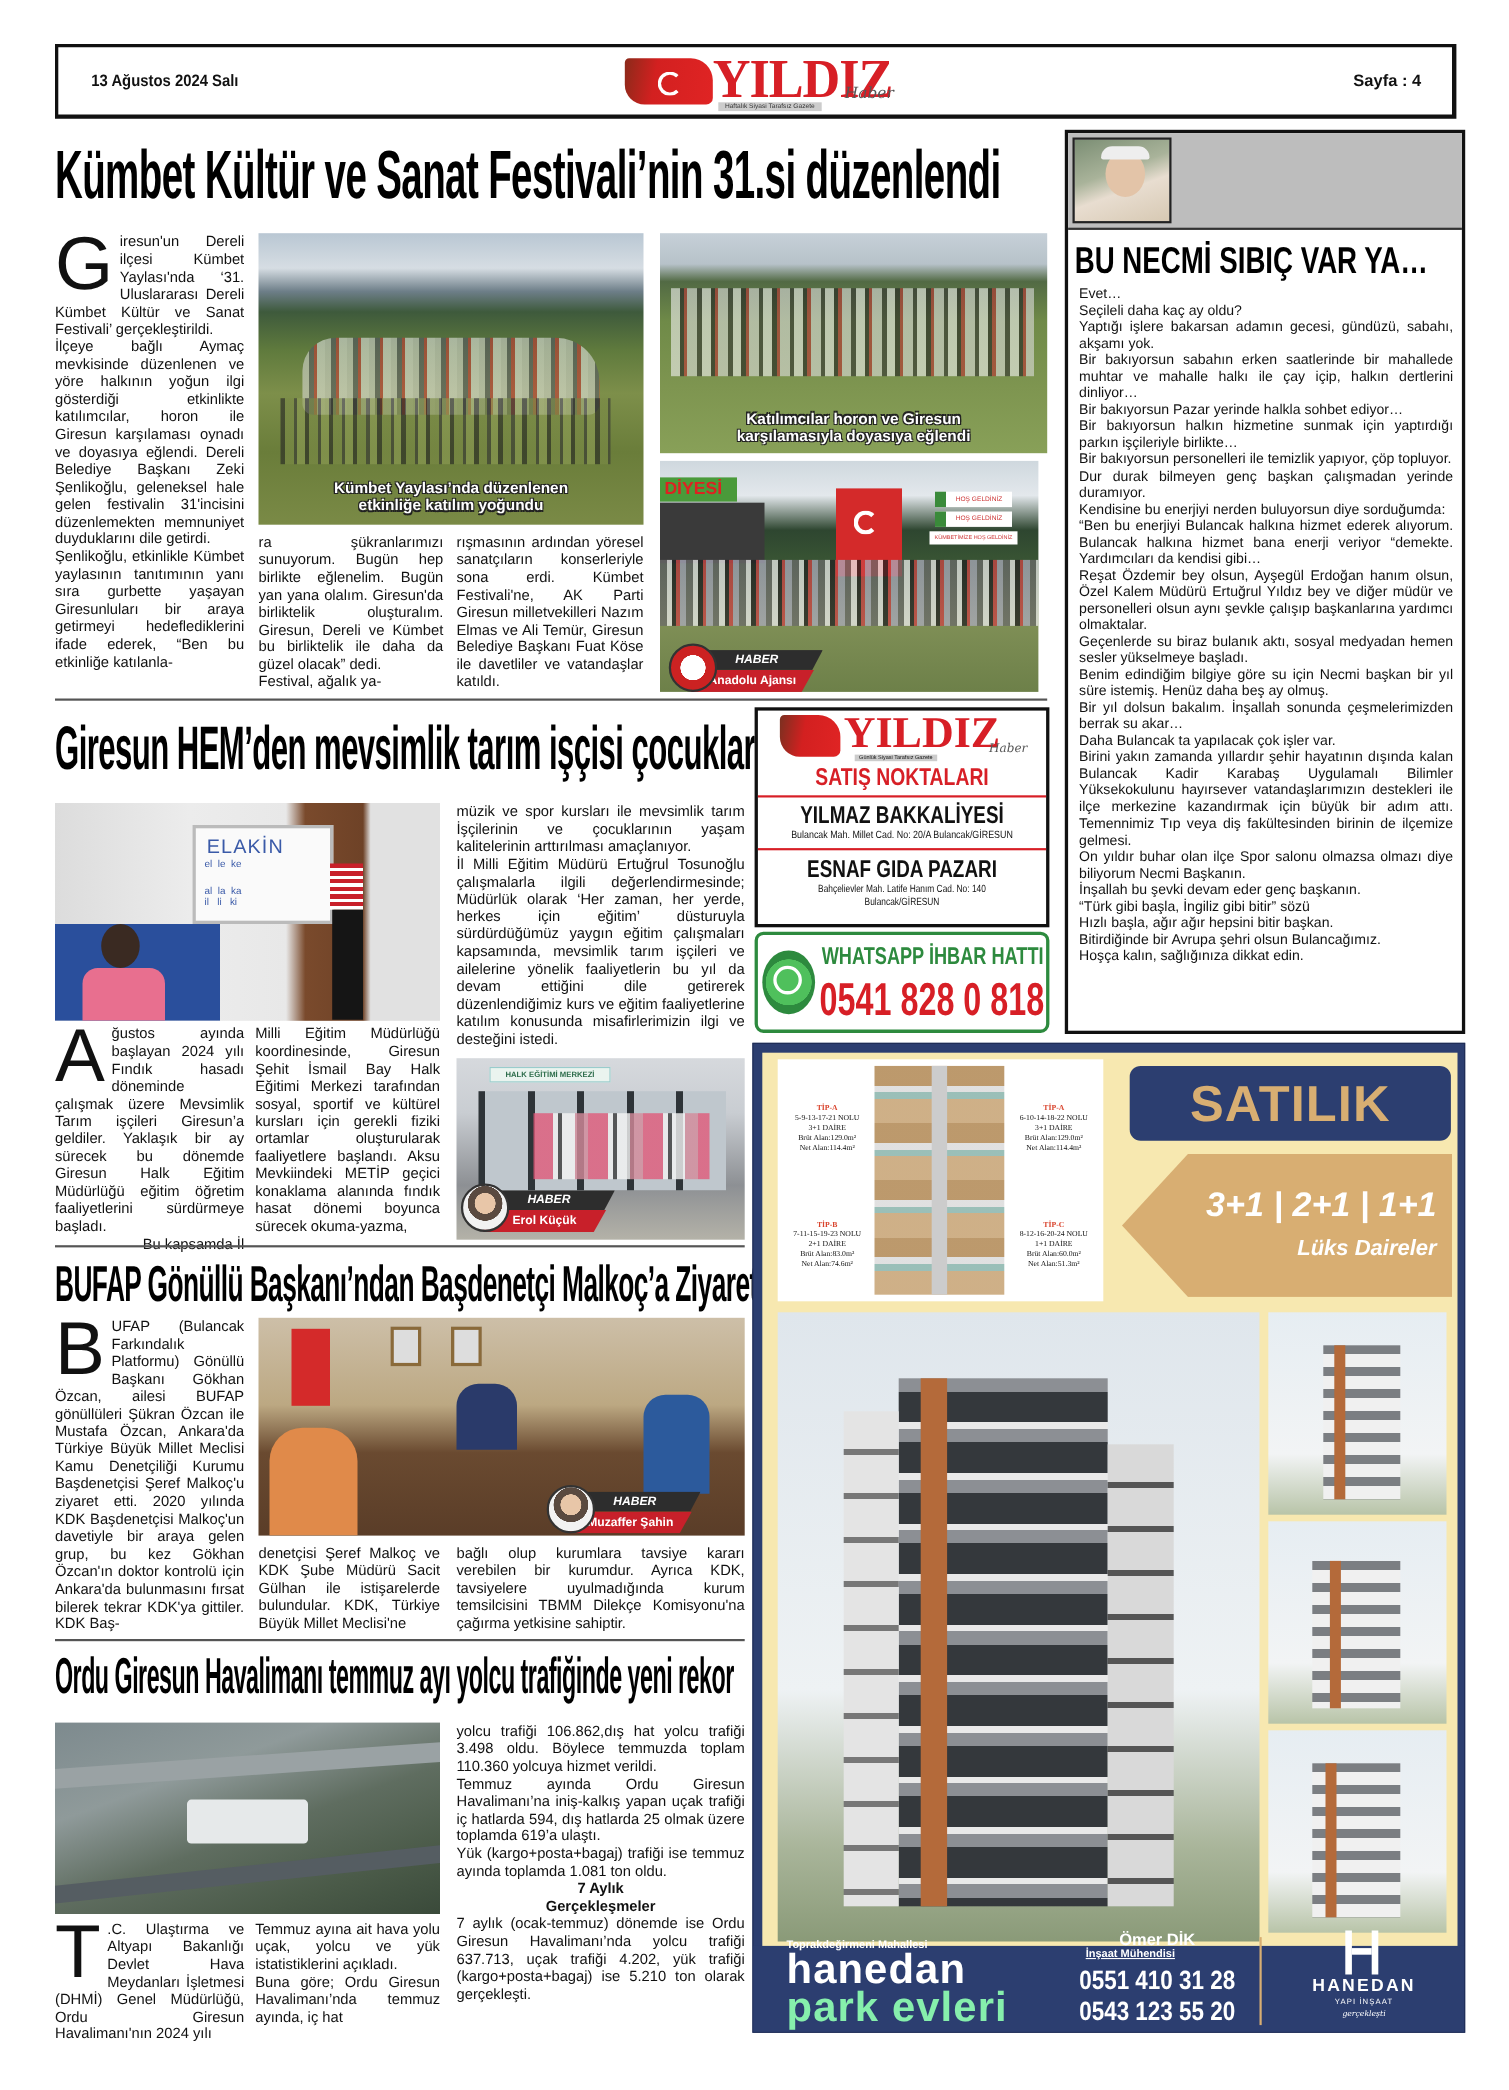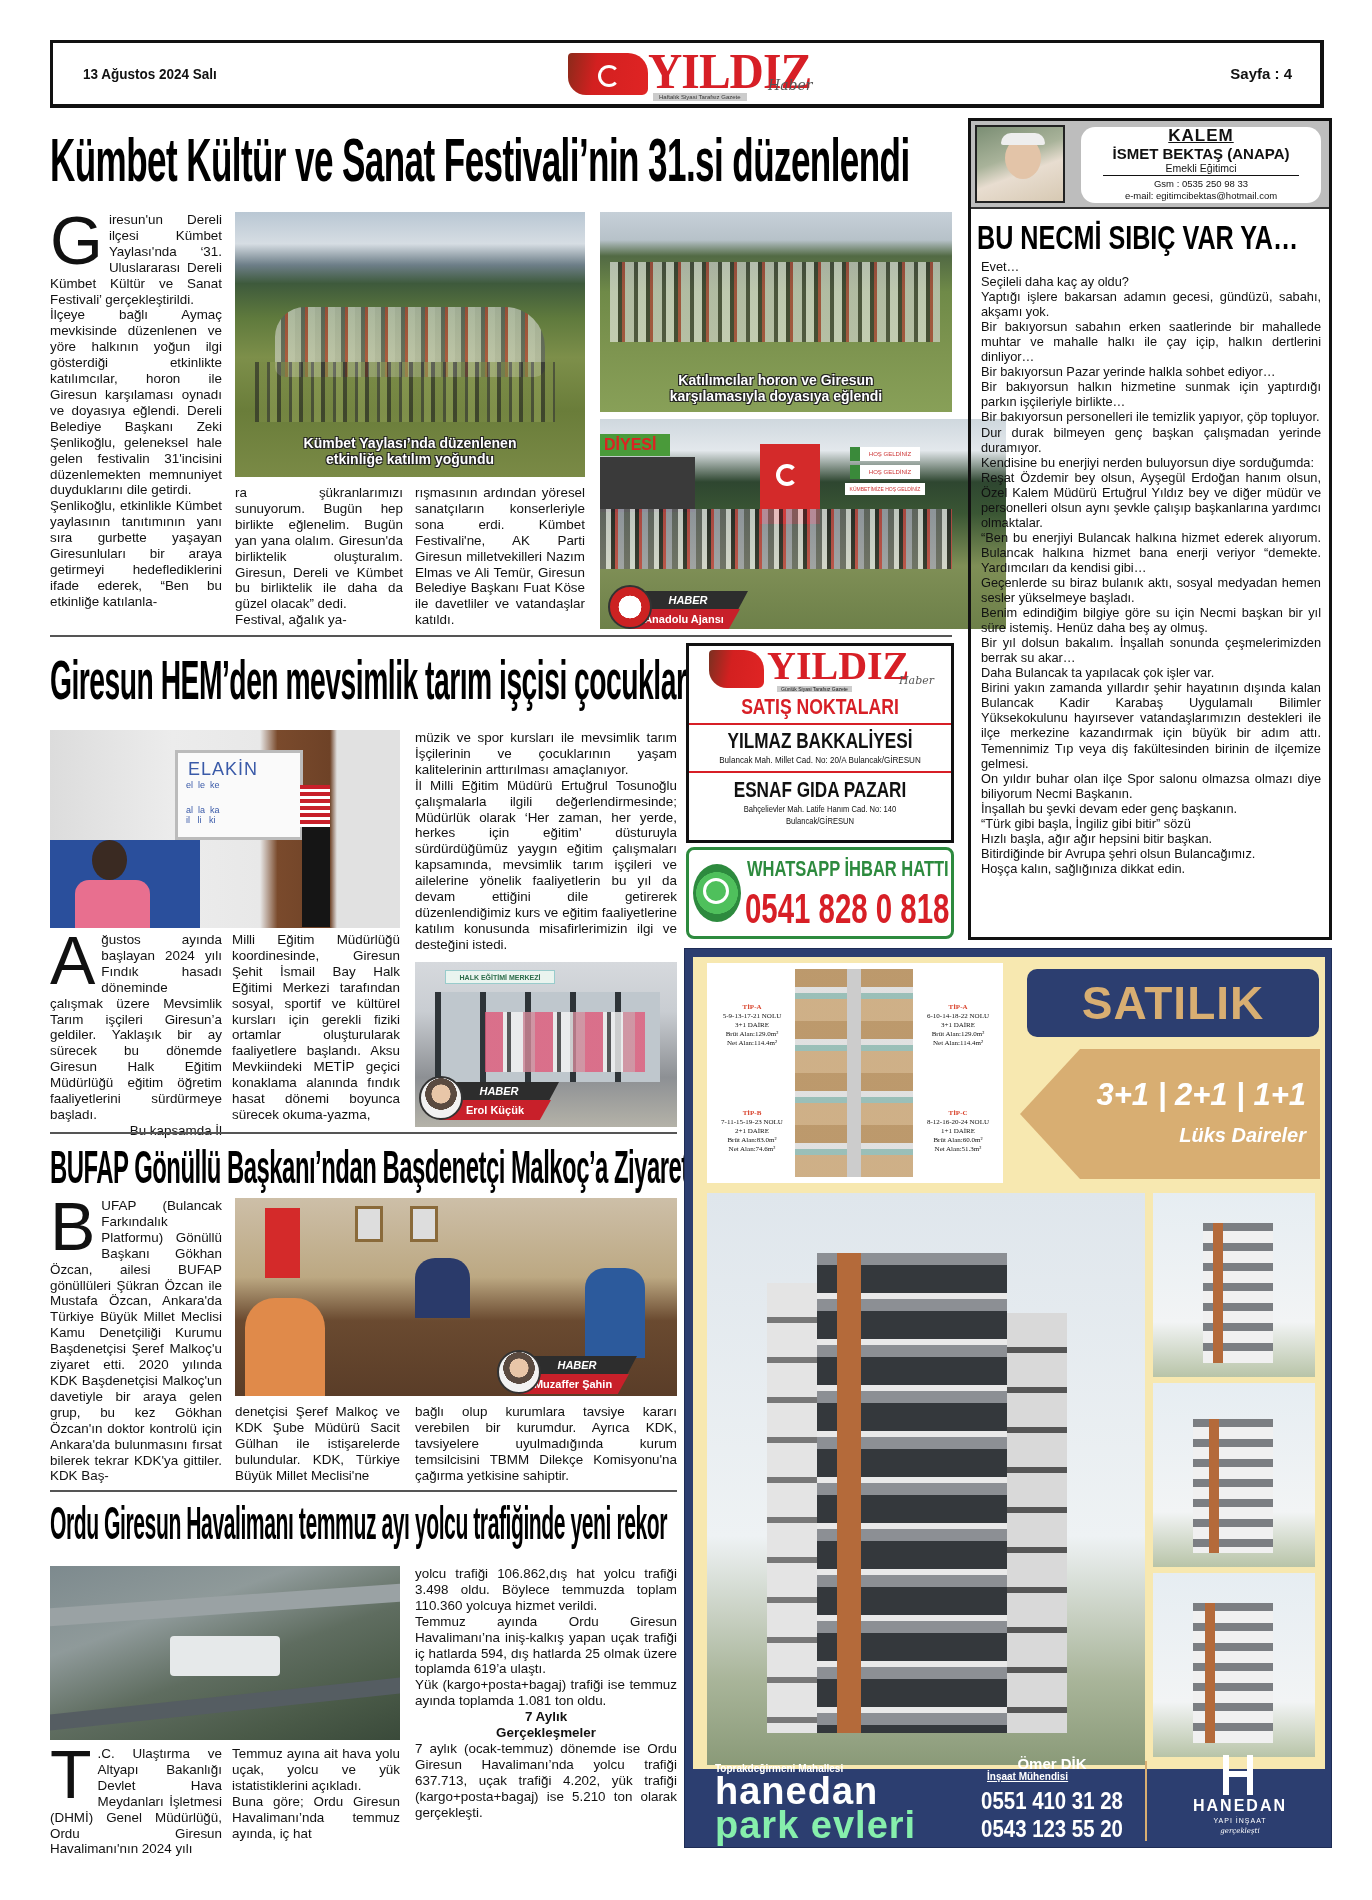--- a/index.html
+++ b/index.html
@@ -70,21 +70,21 @@
 </div>
 
 <div class="abs photo" style="left:600px; top:212px; width:352px; height:200px; background: linear-gradient(180deg,#c6d0d8 0%,#b7c2c9 14%,#526a44 22%,#6f8a48 40%,#7e9550 70%,#88a058 100%);">
   <div class="abs" style="left:10px;top:50px;width:330px;height:80px;background:repeating-linear-gradient(90deg,#f2f2f2 0 8px,#222 8px 12px,#b33 12px 15px,#ddd 15px 24px,#333 24px 28px);opacity:.6;"></div>
   <div class="caption" style="top:160px;">
     <div>Katılımcılar horon ve Giresun</div>
     <div>karşılamasıyla doyasıya eğlendi</div>
   </div>
 </div>
 
-<div class="abs photo" style="left:600px; top:419px; width:406px; height:210px; background: linear-gradient(180deg,#cfd8de 0%,#e3e8ec 15%,#2e4630 30%,#3a5634 45%,#7f8f56 70%,#6d8049 100%);">
+<div class="abs photo" style="left:600px; top:419px; width:344px; height:210px; background: linear-gradient(180deg,#cfd8de 0%,#e3e8ec 15%,#2e4630 30%,#3a5634 45%,#7f8f56 70%,#6d8049 100%);">
   <div class="abs" style="left:0;top:15px;width:70px;height:22px;background:#4a9a3a;color:#d22;font-weight:bold;font-size:16px;line-height:22px;padding-left:4px;">DİYESİ</div>
   <div class="abs" style="left:0;top:38px;width:95px;height:55px;background:#3a3a3a;"></div>
   <div class="abs" style="left:160px;top:25px;width:60px;height:80px;background:#d42a2a;">
     <div class="abs" style="left:16px;top:20px;width:22px;height:22px;border-radius:50%;border:4px solid #fff;border-right-color:transparent;"></div>
   </div>
   <div class="abs" style="left:250px;top:28px;width:70px;height:14px;background:#fff;border-left:10px solid #3a8a3a;font-size:6px;color:#c33;text-align:center;line-height:14px;">HOŞ GELDİNİZ</div>
   <div class="abs" style="left:250px;top:46px;width:70px;height:14px;background:#fff;border-left:10px solid #3a8a3a;font-size:6px;color:#c33;text-align:center;line-height:14px;">HOŞ GELDİNİZ</div>
   <div class="abs" style="left:245px;top:64px;width:80px;height:12px;background:#fff;font-size:5px;color:#c33;text-align:center;line-height:12px;">KÜMBETİMİZE HOŞ GELDİNİZ</div>
   <div class="abs" style="left:0;top:90px;width:352px;height:60px;background:repeating-linear-gradient(90deg,#6a6a6a 0 6px,#ececec 6px 11px,#222 11px 15px,#c44 15px 18px,#aab 18px 24px);opacity:.75;"></div>
   <div class="badge" style="left:8px; top:172px; width:150px;">
@@ -94,42 +94,35 @@
   </div>
 </div>
 
 <div class="abs rule" style="left:50px; top:635px; width:902px;"></div>
 
 <div class="abs col-box" style="left:968px; top:118px; width:364px; height:822px; border-width:3px;">
   <div class="abs" style="left:0;top:0;width:358px;height:88px;background:#bdbdbd;border-bottom:2px solid #333;">
     <div class="abs" style="left:4px;top:4px;width:90px;height:78px;border:2px solid #222;background:linear-gradient(160deg,#7b8e74 0%,#a9b39a 40%,#e8ddd0 60%,#d7c9b3 100%);">
       <div class="abs" style="left:28px;top:10px;width:36px;height:42px;border-radius:50%;background:#e3c4a8;"></div>
       <div class="abs" style="left:24px;top:6px;width:44px;height:12px;border-radius:10px 10px 2px 2px;background:#eee;"></div>
-    </div>
-    <div class="abs" style="left:110px;top:6px;width:240px;height:76px;background:#fff;border-radius:14px;text-align:center;">
-      <div style="font-weight:bold;font-size:17px;line-height:18px;text-decoration:underline;letter-spacing:1px;">KALEM</div>
-      <div style="font-weight:bold;font-size:15px;line-height:17px;">İSMET BEKTAŞ (ANAPA)</div>
-      <div style="font-size:10.5px;line-height:13px;border-bottom:1.5px solid #111;margin:0 22px;">Emekli Eğitimci</div>
-      <div style="font-size:9.5px;line-height:12px;margin-top:2px;">Gsm : 0535 250 98 33</div>
-      <div style="font-size:9.5px;line-height:11px;">e-mail: egitimcibektas@hotmail.com</div>
     </div>
   </div>
   <div class="abs headline" style="left:6px; top:96px; font-size:34px; line-height:40px; transform:scaleX(0.74); letter-spacing:0;">BU NECMİ SIBIÇ VAR YA…</div>
   <div class="abs body-text" id="col-paras" style="left:10px; top:138px; width:340px; font-size:12.8px; line-height:15.05px;">
       <p class="ind">Evet…</p>
       <p class="ind">Seçileli daha kaç ay oldu?</p>
       <p class="ind">Yaptığı işlere bakarsan adamın gecesi, gündüzü, sabahı, akşamı yok.</p>
       <p class="ind">Bir bakıyorsun sabahın erken saatlerinde bir mahallede muhtar ve mahalle halkı ile çay içip, halkın dertlerini dinliyor…</p>
       <p class="ind">Bir bakıyorsun Pazar yerinde halkla sohbet ediyor…</p>
       <p class="ind">Bir bakıyorsun halkın hizmetine sunmak için yaptırdığı parkın işçileriyle birlikte…</p>
       <p class="ind">Bir bakıyorsun personelleri ile temizlik yapıyor, çöp topluyor.</p>
       <p class="ind">Dur durak bilmeyen genç başkan çalışmadan yerinde duramıyor.</p>
       <p class="ind">Kendisine bu enerjiyi nerden buluyorsun diye sorduğumda:</p>
+      <p class="ind">“Ben bu enerjiyi Bulancak halkına hizmet ederek alıyorum. Bulancak halkına hizmet bana enerji veriyor “demekte. Yardımcıları da kendisi gibi…</p>
       <p class="ind">Reşat Özdemir bey olsun, Ayşegül Erdoğan hanım olsun, Özel Kalem Müdürü Ertuğrul Yıldız bey ve diğer müdür ve personelleri olsun aynı şevkle çalışıp başkanlarına yardımcı olmaktalar.</p>
-      <p class="ind">“Ben bu enerjiyi Bulancak halkına hizmet ederek alıyorum. Bulancak halkına hizmet bana enerji veriyor “demekte. Yardımcıları da kendisi gibi…</p>
       <p class="ind">Geçenlerde su biraz bulanık aktı, sosyal medyadan hemen sesler yükselmeye başladı.</p>
       <p class="ind">Benim edindiğim bilgiye göre su için Necmi başkan bir yıl süre istemiş. Henüz daha beş ay olmuş.</p>
       <p class="ind">Bir yıl dolsun bakalım. İnşallah sonunda çeşmelerimizden berrak su akar…</p>
       <p class="ind">Daha Bulancak ta yapılacak çok işler var.</p>
       <p class="ind">Birini yakın zamanda yıllardır şehir hayatının dışında kalan Bulancak Kadir Karabaş Uygulamalı Bilimler Yüksekokulunu hayırsever vatandaşlarımızın destekleri ile ilçe merkezine kazandırmak için büyük bir adım attı. Temennimiz Tıp veya diş fakültesinden birinin de ilçemize gelmesi.</p>
       <p class="ind">On yıldır buhar olan ilçe Spor salonu olmazsa olmazı diye biliyorum Necmi Başkanın.</p>
       <p class="ind">İnşallah bu şevki devam eder genç başkanın.</p>
       <p class="ind">“Türk gibi başla, İngiliz gibi bitir” sözü</p>
       <p class="ind">Hızlı başla, ağır ağır hepsini bitir başkan.</p>
       <p class="ind">Bitirdiğinde bir Avrupa şehri olsun Bulancağımız.</p>

